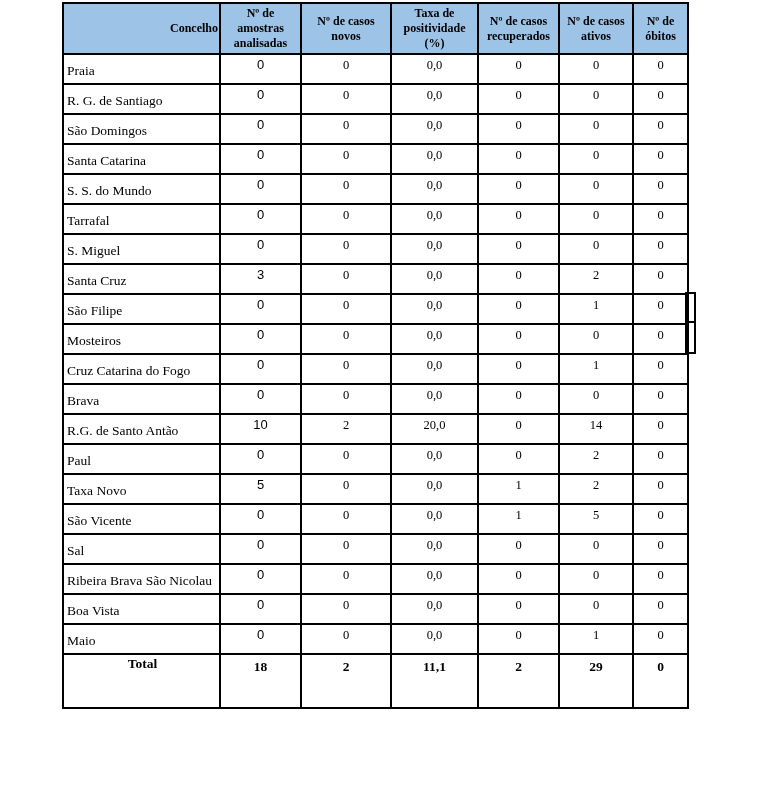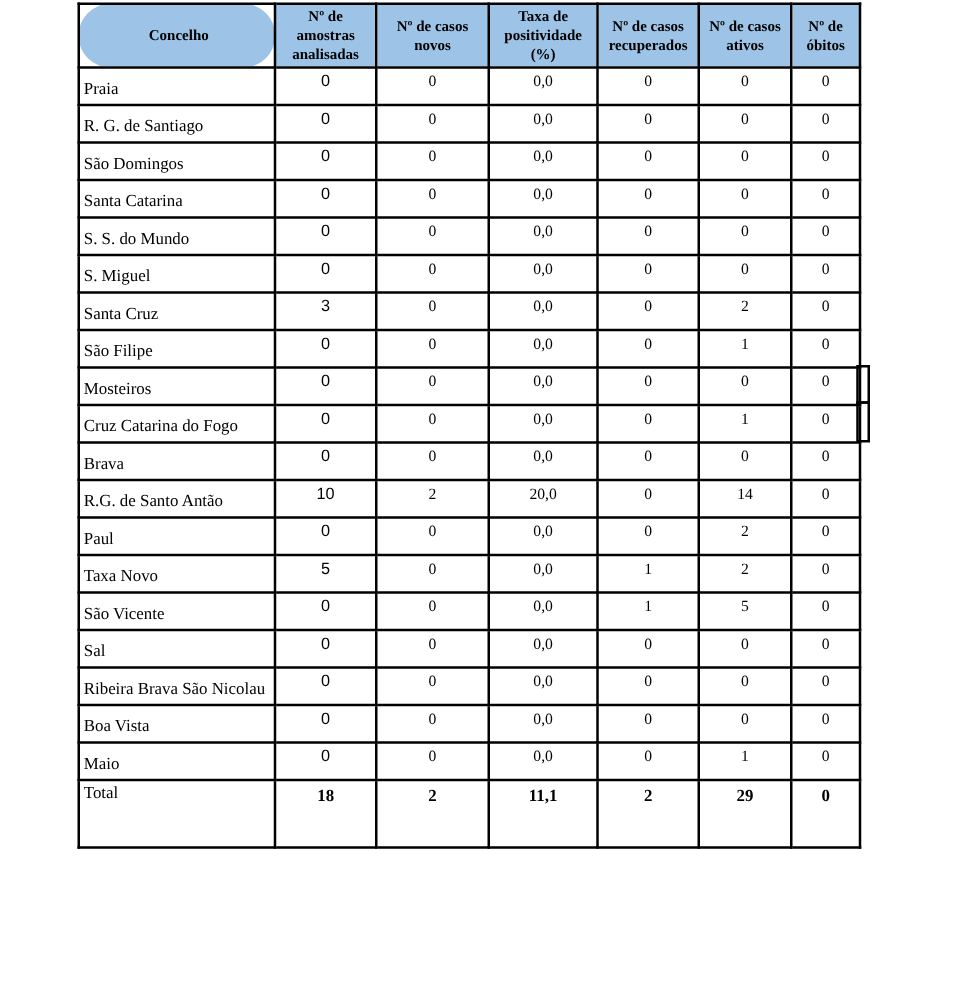--- a/index.html
+++ b/index.html
@@ -48,23 +48,22 @@
   .data-table thead th {
     background: var(--header-bg);
     font-weight: bold;
     font-size: 12px;
     line-height: 1.25;
     text-align: center;
     vertical-align: middle;
     padding: 2px 1px;
   }
   .data-table thead th.head-concelho {
-    text-align: center;
+    text-align: right;
     padding-left: 4px;
-    border-radius: 25px;
   }
   .data-table tbody tr.data-row { height: 30px; margin-top: 42px; }
   .data-table td.name-cell {
     font-size: 13.5px;
     text-align: left;
     vertical-align: bottom;
     padding: 0 1px 4px 3px;
     white-space: nowrap;
   }
   .data-table td.num-cell {
@@ -75,22 +74,23 @@
   }
   .data-table td.num-cell.sans {
     font-family: "Liberation Sans", "DejaVu Sans", sans-serif;
     font-size: 13px;
     padding-top: 2px;
   }
   .data-table tr.total-row { height: 54px; }
   .data-table tr.total-row td.name-cell {
     vertical-align: top;
     padding-top: 1px;
-    font-weight: normal;
+    font-weight: bold;
     font-size: 13.5px;
+    text-align: center;
   }
   .data-table tr.total-row td.num-cell {
     vertical-align: middle;
     font-weight: bold;
     font-size: 13.5px;
     font-family: "Liberation Serif", "DejaVu Serif", serif;
     padding-top: 0;
     padding-bottom: 28px;
   }
   .side-box {
@@ -169,20 +169,29 @@
         <tr class="data-row">
           <td class="name-cell">S. S. do Mundo</td>
           <td class="num-cell sans">0</td>
           <td class="num-cell">0</td>
           <td class="num-cell">0,0</td>
           <td class="num-cell">0</td>
           <td class="num-cell">0</td>
           <td class="num-cell">0</td>
         </tr>
         <tr class="data-row">
+          <td class="name-cell">Tarrafal</td>
+          <td class="num-cell sans">0</td>
+          <td class="num-cell">0</td>
+          <td class="num-cell">0,0</td>
+          <td class="num-cell">0</td>
+          <td class="num-cell">0</td>
+          <td class="num-cell">0</td>
+        </tr>
+        <tr class="data-row">
           <td class="name-cell">S. Miguel</td>
           <td class="num-cell sans">0</td>
           <td class="num-cell">0</td>
           <td class="num-cell">0,0</td>
           <td class="num-cell">0</td>
           <td class="num-cell">0</td>
           <td class="num-cell">0</td>
         </tr>
         <tr class="data-row">
           <td class="name-cell">Santa Cruz</td>

